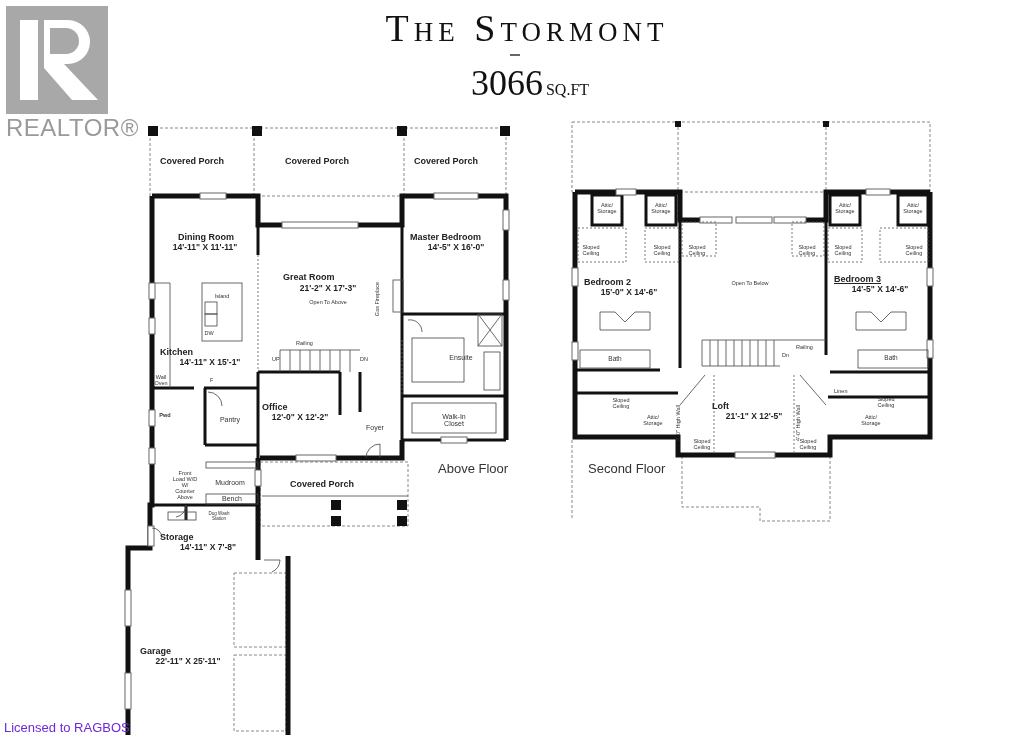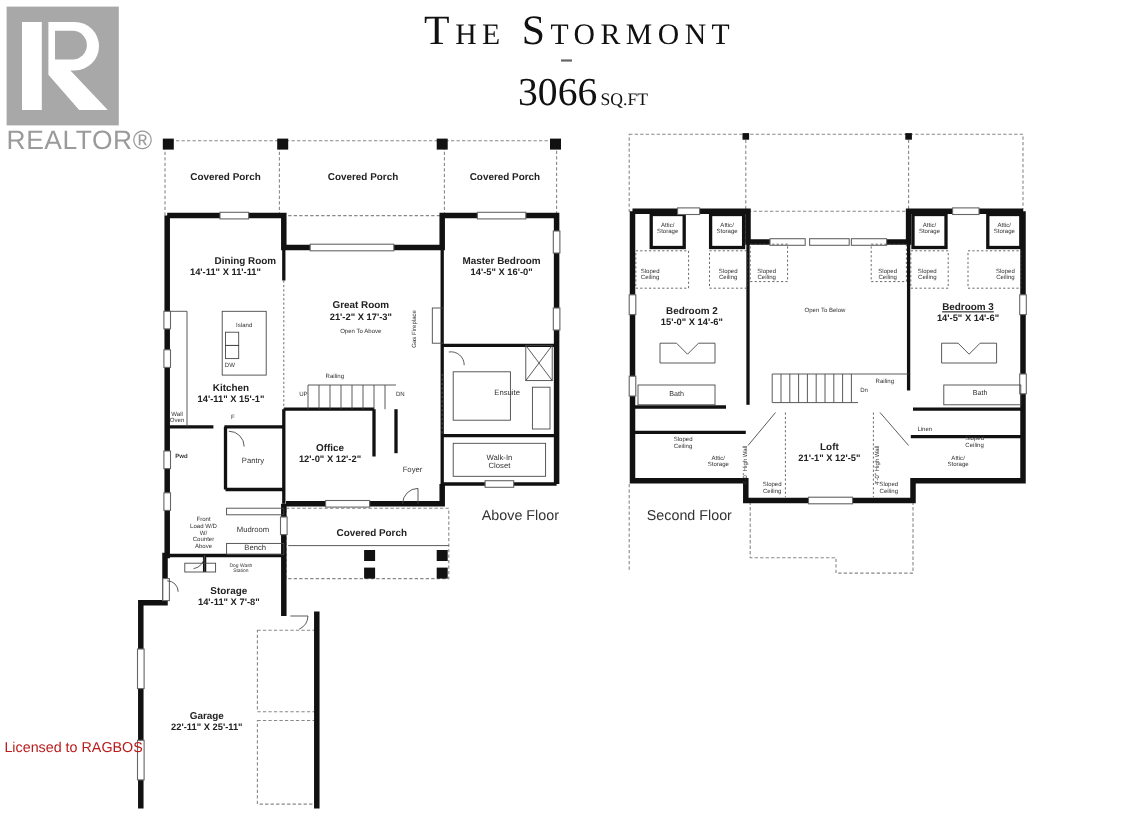--- a/index.html
+++ b/index.html
@@ -27,23 +27,23 @@
     }
     .sqft .num { font-size: 36px; }
     .sqft .unit { font-size: 16px; margin-left: 3px; }
     .realtor-box {
       left: 6px; top: 6px; width: 102px; height: 108px; background: #a8a8a8;
     }
     .realtor-text {
       left: 6px; top: 114px; font-size: 24px; color: #9a9a9a; letter-spacing: 0.5px;
     }
     .licensed {
-      left: 4px; top: 672px; font-size: 13px; color: #b91c1c;
-    }
-    .lbl { font-size: 9px; font-weight: bold; text-align: center; white-space: nowrap; color: #222; }
+      left: 4px; top: 720px; font-size: 13px; color: #6d28d9;
+    }
+    .lbl { font-size: 9px; font-weight: bold; text-align: left; white-space: nowrap; color: #222; }
     .dim { font-size: 8.5px; font-weight: bold; text-align: center; white-space: nowrap; color: #222; }
     .tiny { font-size: 5.5px; text-align: center; white-space: nowrap; color: #333; }
     .floor-lbl { font-size: 13px; color: #333; white-space: nowrap; }
     svg.plan { position: absolute; left: 0; top: 0; }
   </style>
 </head>
 <body>
 
 <div class="abs realtor-box">
   <svg width="102" height="108" viewBox="0 0 102 108">

